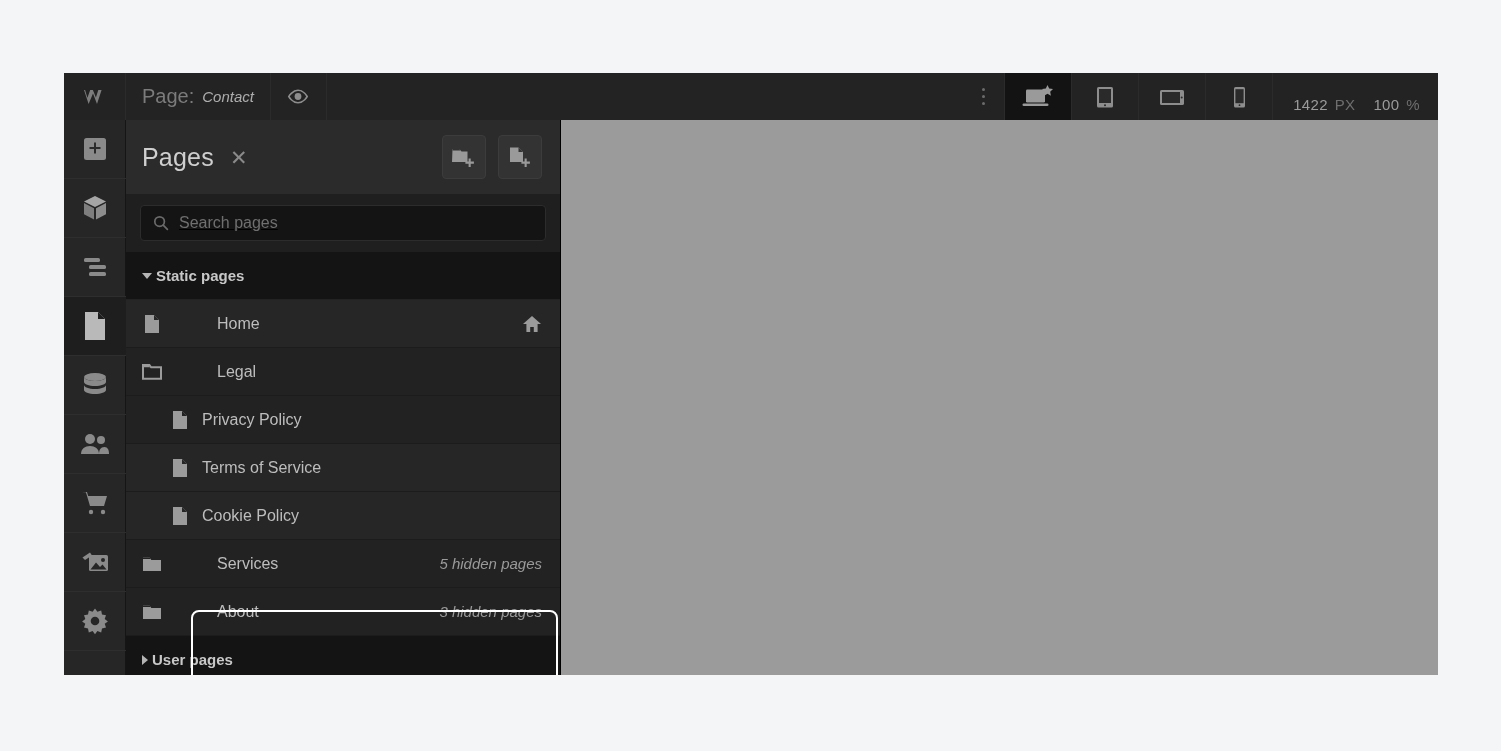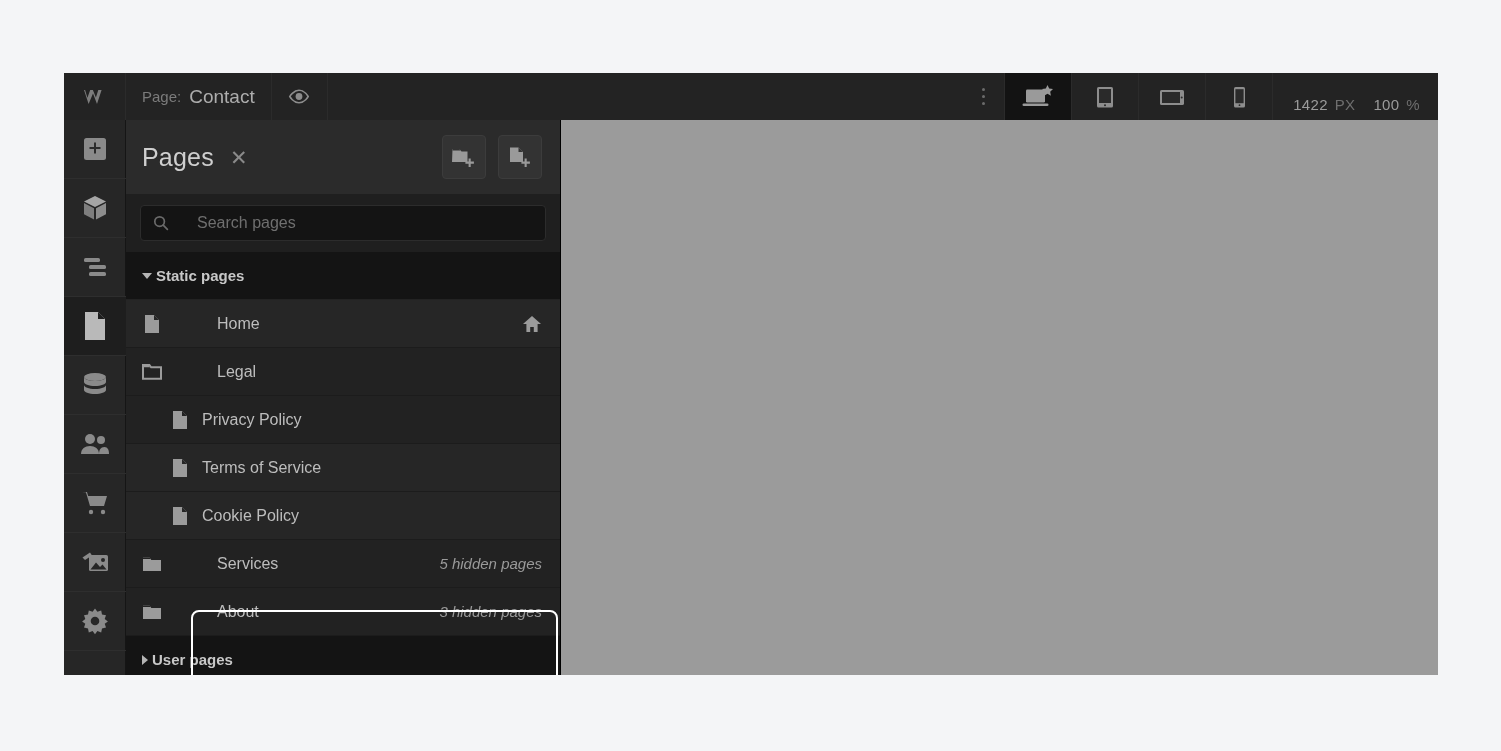--- a/index.html
+++ b/index.html
@@ -32,22 +32,22 @@
     border-right: 1px solid #2b2b2b;
   }
   .tb-logo svg { display: block; }
   .tb-pagename {
     display: flex; align-items: center; gap: 8px;
     padding: 0 16px;
     border-right: 1px solid #2b2b2b;
     background: #232323;
     height: 100%;
   }
-  .tb-pagelabel { color: #7b7b7b; font-size: 15px; }
-  .tb-pagevalue { color: #adadad; font-size: 19px; }
+  .tb-pagelabel { color: #7b7b7b; font-size: 20px; }
+  .tb-pagevalue { color: #adadad; font-size: 15px; font-style: italic; }
   .tb-eye {
     width: 56px; height: 100%;
     display: flex; align-items: center; justify-content: center;
     background: #232323;
     border-right: 1px solid #2b2b2b;
   }
   .tb-spacer { flex: 1 1 auto; background: #232323; }
   .tb-dots {
     width: 42px; display: flex; flex-direction: column;
     align-items: center; justify-content: center; gap: 4px;
@@ -114,21 +114,21 @@
   .hdr-btn svg { fill: #9a9a9a; display:block; }
 
   #search-wrap {
     height: 58px; padding: 0 14px;
     display: flex; align-items: center;
     background: #1f1f1f;
   }
   #search-box {
     width: 100%; height: 36px; border-radius: 4px;
     background: #141414; border: 1px solid #2c2c2c;
-    display: flex; align-items: center; gap: 28px; padding: 0 12px;
+    display: flex; align-items: center; gap: 10px; padding: 0 12px; text-decoration: underline;
   }
   #search-box svg { fill: none; stroke: #6a6a6a; stroke-width: 1.7; display:block; }
   #search-input {
     flex: 1 1 auto; background: transparent; border: none; outline: none;
     color: #9a9a9a; font-size: 16px; font-family: "Liberation Sans", sans-serif;
   }
   #search-input::placeholder { color: #6f6f6f; }
 
   .section-hdr {
     height: 48px; display: flex; align-items: center; gap: 4px;

